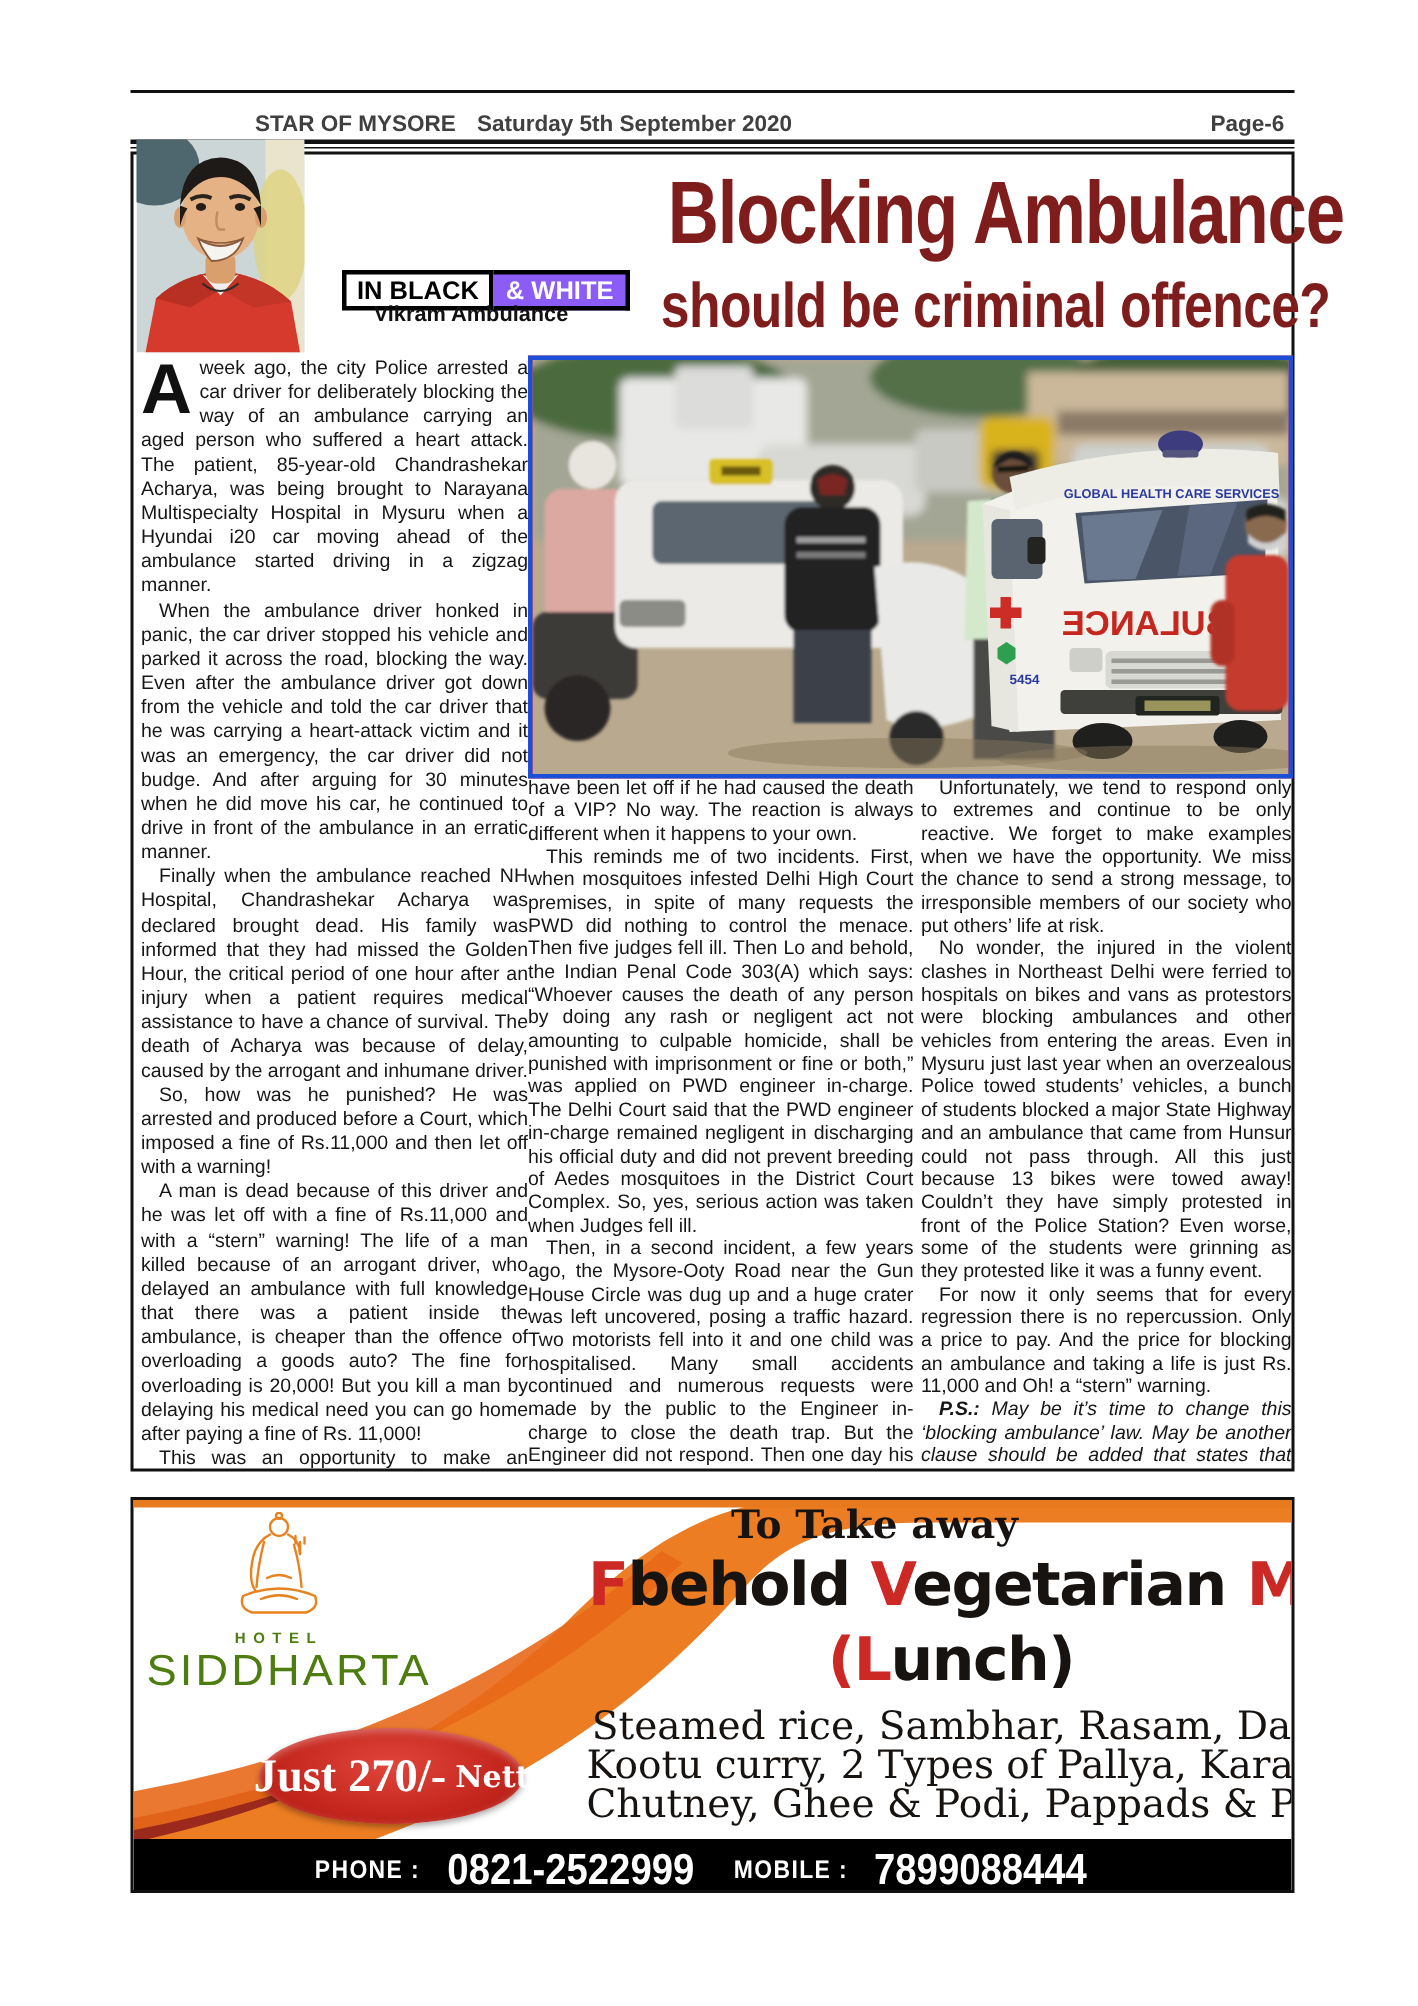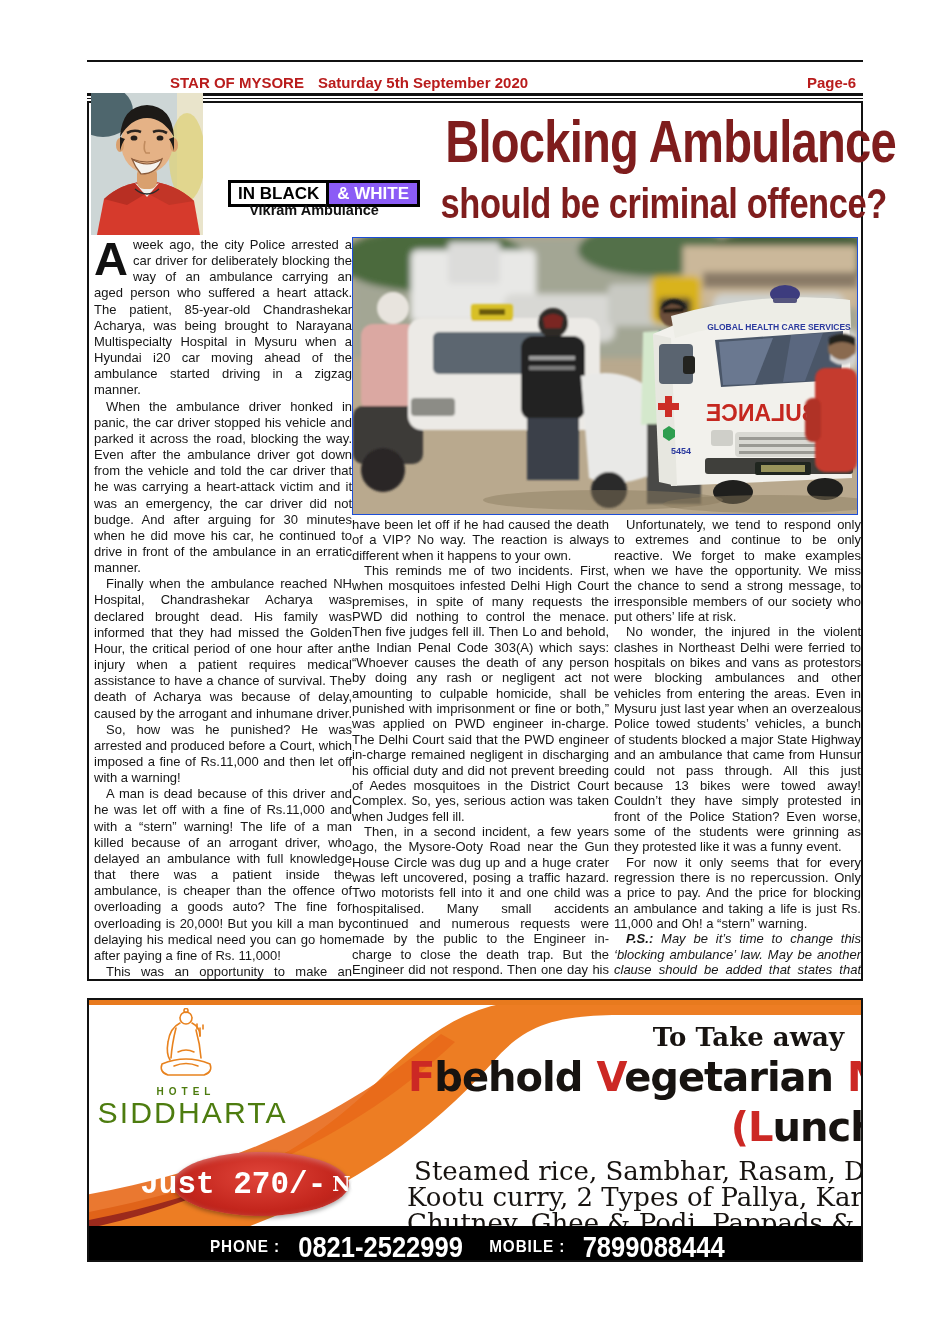--- a/index.html
+++ b/index.html
@@ -2,40 +2,40 @@
 <html><head>
 <meta charset="utf-8">
 <style>
   html,body{margin:0;padding:0;background:#ffffff;}
   .page{position:relative;width:945px;height:1337px;background:#ffffff;overflow:hidden;
         font-family:"Liberation Sans",sans-serif;color:#1c1c1c;}
   .abs{position:absolute;}
 
   
   .hdr-rule-top{left:87px;top:60px;width:776px;height:2px;background:#111;}
-  .hdr-text{top:74px;font-size:15px;font-weight:bold;color:#b91c1c;white-space:nowrap;}
+  .hdr-text{top:74px;font-size:15px;font-weight:bold;color:#404040;white-space:nowrap;}
   .hdr-paper{left:170px;}
   .hdr-date{left:318px;}
   .hdr-page{left:807px;}
   .hdr-rule-a{left:87px;top:93px;width:776px;height:3px;background:#111;}
   .hdr-rule-b{left:87px;top:98px;width:776px;height:1px;background:#111;}
 
   
   .article-box{left:87px;top:101px;width:772px;height:876px;border:2px solid #111;background:#fff;}
   .author-photo{left:2px;top:-10px;width:112px;height:142px;}
   .badge{left:139px;top:65px;height:27px;display:flex;align-items:stretch;font-weight:bold;font-size:17px;line-height:21px;white-space:nowrap;margin-top:12px;}
   .badge-left{background:#fff;border:3px solid #000;color:#000;padding:0 7px;display:flex;align-items:center;}
   .badge-right{background:#8b5cf6;color:#fff;padding:0 8px;display:flex;align-items:center;border:3px solid #000;border-left:none;}
   .byline{left:139px;top:99px;width:172px;text-align:center;font-weight:bold;font-size:14.5px;color:#111;}
 
   .headline{left:310px;top:8px;width:462px;text-align:center;color:#7f1d1d;}
   .hl1{font-size:59px;font-weight:bold;letter-spacing:-1px;transform:scaleX(0.80);transform-origin:50% 0;white-space:nowrap;line-height:62px;}
   .hl2{font-size:42px;font-weight:bold;letter-spacing:-0.5px;transform:scaleX(0.82);transform-origin:50% 0;white-space:nowrap;line-height:46px;margin-top:8px;}
 
-  .news-photo{left:263px;top:134px;width:504px;height:276px;border:1px solid #1d4ed8;overflow:hidden;background:#ef4444;}
+  .news-photo{left:263px;top:134px;width:504px;height:276px;border:3px solid #1d4ed8;overflow:hidden;background:#ef4444;}
 
   
   .col{font-size:13px;text-align:justify;overflow:hidden;color:#161616;}
   .col p{margin:0;text-indent:12px;}
   .col p.noindent{text-indent:0;}
   .col1{left:5px;top:134px;width:258px;height:742px;line-height:16.15px;}
   .col2{left:263px;top:414px;width:257px;height:462px;line-height:15.35px;}
   .col3{left:525px;top:414px;width:247px;height:462px;line-height:15.35px;}
   .dropcap{float:left;font-size:47px;line-height:40px;font-weight:bold;padding:2px 5px 0 0;color:#111;}
   .ps{font-style:italic;}
@@ -45,23 +45,23 @@
   .ad-box{left:87px;top:998px;width:772px;height:260px;border:2px solid #111;background:#fff;overflow:hidden;}
   .ad-swoosh{left:0;top:0;width:772px;height:226px;}
   .ad-topbar{left:0;top:0;width:772px;height:5px;background:#e87a1e;}
   .logo-block{left:12px;top:8px;width:170px;text-align:center;color:#4d7c0f;}
   .logo-hotel{font-size:10px;letter-spacing:5px;font-weight:bold;margin-top:2px;}
   .logo-name{font-size:29px;letter-spacing:2px;font-weight:normal;transform:scaleX(1.04);transform-origin:50% 0;}
   .price-badge{left:84px;top:152px;width:176px;height:64px;border-radius:50%;
                background:radial-gradient(ellipse at 50% 38%,#e0453a 0%,#c4261d 60%,#a81a14 100%);
                box-shadow:0 2px 4px rgba(0,0,0,.35), inset 0 2px 6px rgba(255,255,255,.35);
                display:flex;align-items:center;justify-content:center;color:#fff;white-space:nowrap;}
-  .price-main{font-family:Liberation Mono, monospace;font-weight:bold;font-size:31px;}
+  .price-main{font-family:Liberation Serif, serif;font-weight:bold;font-size:31px;}
   .price-suffix{font-family:"DejaVu Serif",serif;font-weight:bold;font-size:20px;margin-left:6px;}
-  .ad-right{left:292px;top:2px;width:490px;text-align:right;color:#171310;margin-top:20px;}
+  .ad-right{left:276px;top:2px;width:490px;text-align:center;color:#171310;}
   .ad-tagline{font-family:"DejaVu Serif",serif;font-weight:bold;font-size:26px;transform:translateX(-27px);}
   .ad-meals{font-family:"DejaVu Sans",sans-serif;font-weight:bold;font-size:40px;letter-spacing:-1px;transform:translateX(20px);margin-top:2px;white-space:nowrap;}
   .ad-meals .w{margin:0 7px;}
   .red{color:#cc2824;}
   .ad-lunch{font-family:"DejaVu Sans",sans-serif;font-weight:bold;font-size:40px;letter-spacing:-1px;transform:translateX(24px);margin-top:4px;}
   .ad-menu{font-family:"DejaVu Serif",serif;font-weight:normal;font-size:26px;line-height:26px;transform:translateX(26px);margin-top:8px;white-space:nowrap;}
   .phone-bar{left:0;top:226px;width:772px;height:42px;background:#000;color:#fff;display:flex;align-items:center;justify-content:center;white-space:nowrap;}
   .pb-label{font-size:17px;font-weight:bold;letter-spacing:1px;display:inline-block;transform:scaleX(0.9);}
   .pb-num{font-size:29px;font-weight:bold;display:inline-block;transform:scaleX(0.88);margin:0 10px 0 4px;letter-spacing:0px;}
 </style>

